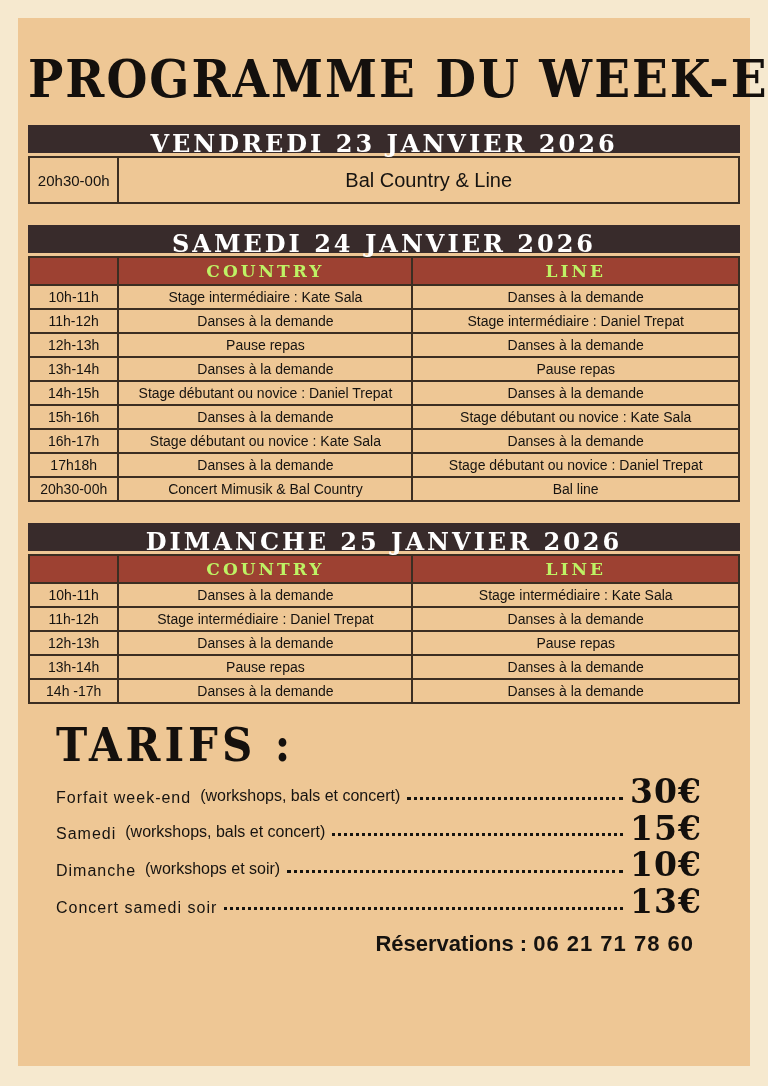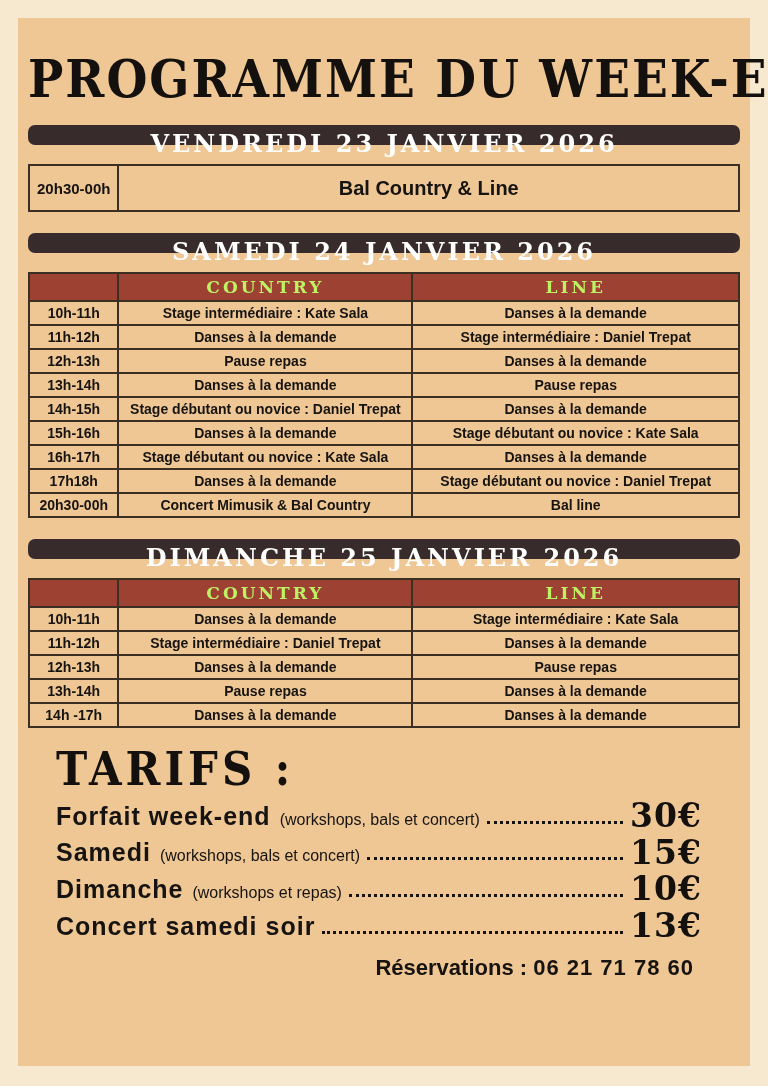--- a/index.html
+++ b/index.html
@@ -27,38 +27,37 @@
     margin:8px 0 22px 0;
     white-space:nowrap;
     color:#14100d;
   }
 
   .section { margin-bottom:21px; }
   .day-bar {
     background:#382b2b;
     color:#ffffff;
     text-align:center;
-    height:20px;
+    height:28px;
     line-height:37px;
     font-size:24px;
     letter-spacing:3px;
     white-space:nowrap;
-    margin-bottom:19px;
-    border-radius:7px;
+    margin-bottom:3px;
   }
   table {
     width:100%;
     border-collapse:collapse;
     table-layout:fixed;
   }
   td, th {
     border:2px solid #3b2e22;
     text-align:center;
     vertical-align:middle;
-    font-weight:bold;
+    font-weight:normal;
     font-size:14px;
     padding:2px 0;
   }
   .col-time  { width:12.6%; }
   .col-country { width:41.4%; }
   .col-line { width:46%; }
   tr.head-row th {
     background:#9d4132;
     color:#bef264;
     font-size:17px;
@@ -77,21 +76,21 @@
     transform:scaleY(1.1);
     transform-origin:top left;
     margin:14px 0 10px 28px;
     color:#14100d;
   }
   .tarif-row {
     display:flex;
     align-items:flex-end;
     margin:0 38px 7px 28px;
   }
-  .tarif-label { font-size:25px; font-weight:bold; letter-spacing:1px; white-space:nowrap; }
+  .tarif-label { font-size:16px; font-weight:normal; letter-spacing:1px; white-space:nowrap; }
   .tarif-note  { font-size:16px; font-weight:normal; padding-left:9px; padding-bottom:2px; white-space:nowrap;text-align:center; }
   .tarif-dots  {
     flex:1;
     border-bottom:3px dotted #161310;
     margin:0 7px 7px 7px;
     min-width:20px;
   }
   .tarif-price {
     font-size:33px;
     letter-spacing:1px;
@@ -253,21 +252,21 @@
 
     <div class="tarif-row">
       <span class="tarif-label">Samedi</span>
       <span class="tarif-note">(workshops, bals et concert)</span>
       <span class="tarif-dots"></span>
       <span class="tarif-price western">15€</span>
     </div>
 
     <div class="tarif-row">
       <span class="tarif-label">Dimanche</span>
-      <span class="tarif-note">(workshops et repas)</span>
+      <span class="tarif-note">(workshops et soir)</span>
       <span class="tarif-dots"></span>
       <span class="tarif-price western">10€</span>
     </div>
 
     <div class="tarif-row">
       <span class="tarif-label">Concert samedi soir</span>
       <span class="tarif-dots"></span>
       <span class="tarif-price western">13€</span>
     </div>
   </div>

